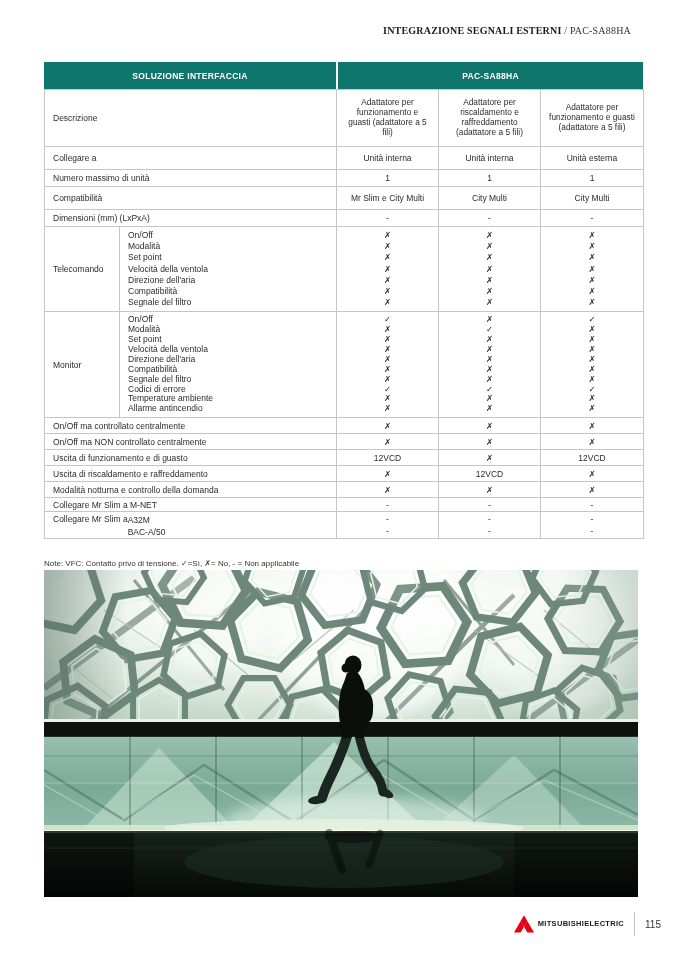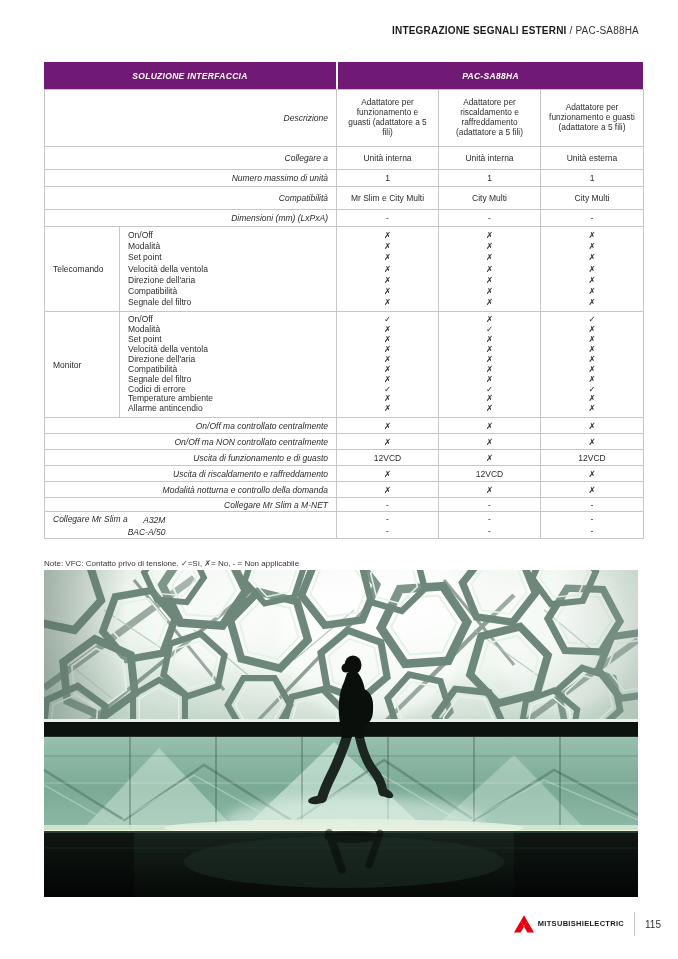--- a/index.html
+++ b/index.html
@@ -1,37 +1,37 @@
 <!DOCTYPE html>
 <html><head>
 <meta charset="utf-8">
 <style>
   html,body{margin:0;padding:0;}
   body{
     width:678px;height:959px;position:relative;background:#ffffff;
     font-family:"Liberation Sans",sans-serif;color:#2b2b2b;overflow:hidden;
   }
   
-  .doc-header{position:absolute;top:25px;left:40px;width:599px;text-align:right;
-    font-size:10px;color:#1a1a1a;letter-spacing:.2px;}
+  .doc-header{position:absolute;top:25px;left:32px;width:599px;text-align:right;
+    font-size:10px;color:#1a1a1a;letter-spacing:.2px;font-family:Liberation Serif, serif;}
   .doc-header .t-bold{font-weight:bold;}
   .doc-header .t-reg{font-weight:normal;color:#333;}
 
   
   .table-block{position:absolute;top:62px;left:44px;width:599px;}
   .orange-header{display:flex;gap:2px;height:27px;}
-  .orange-header .oh{background:#701a75;color:#fffdf8;font-weight:bold;font-size:8.5px;
-    display:flex;align-items:center;justify-content:center;letter-spacing:.3px;font-style:italic;}
+  .orange-header .oh{background:#0f766e;color:#fffdf8;font-weight:bold;font-size:8.5px;
+    display:flex;align-items:center;justify-content:center;letter-spacing:.3px;}
   .oh-left{width:292px;}
   .oh-right{flex:1;}
 
   table.spec{border-collapse:collapse;table-layout:fixed;width:599px;font-size:8.5px;color:#2b2b2b;}
   table.spec td{border:1px solid #c6c6c6;padding:0 8px;vertical-align:middle;line-height:1.2;}
   table.spec{border-bottom:1px solid #b9b9b9;}
-  td.lab{text-align:right;font-style:italic;}
+  td.lab{text-align:left;}
   td.ctr{text-align:center;}
   tr.h57 td{height:56px;}
   tr.h22 td{height:22px;}
   tr.h17 td{height:16px;}
   tr.h23 td{height:22px;}
   tr.h16 td{height:15px;}
   tr.h14 td{height:13px;}
   td.desc{font-size:8.3px;text-align:center;padding:3px 5px;line-height:1.3;}
   td.grp-label{text-align:left;}
   .stack{padding:3px 0;}

